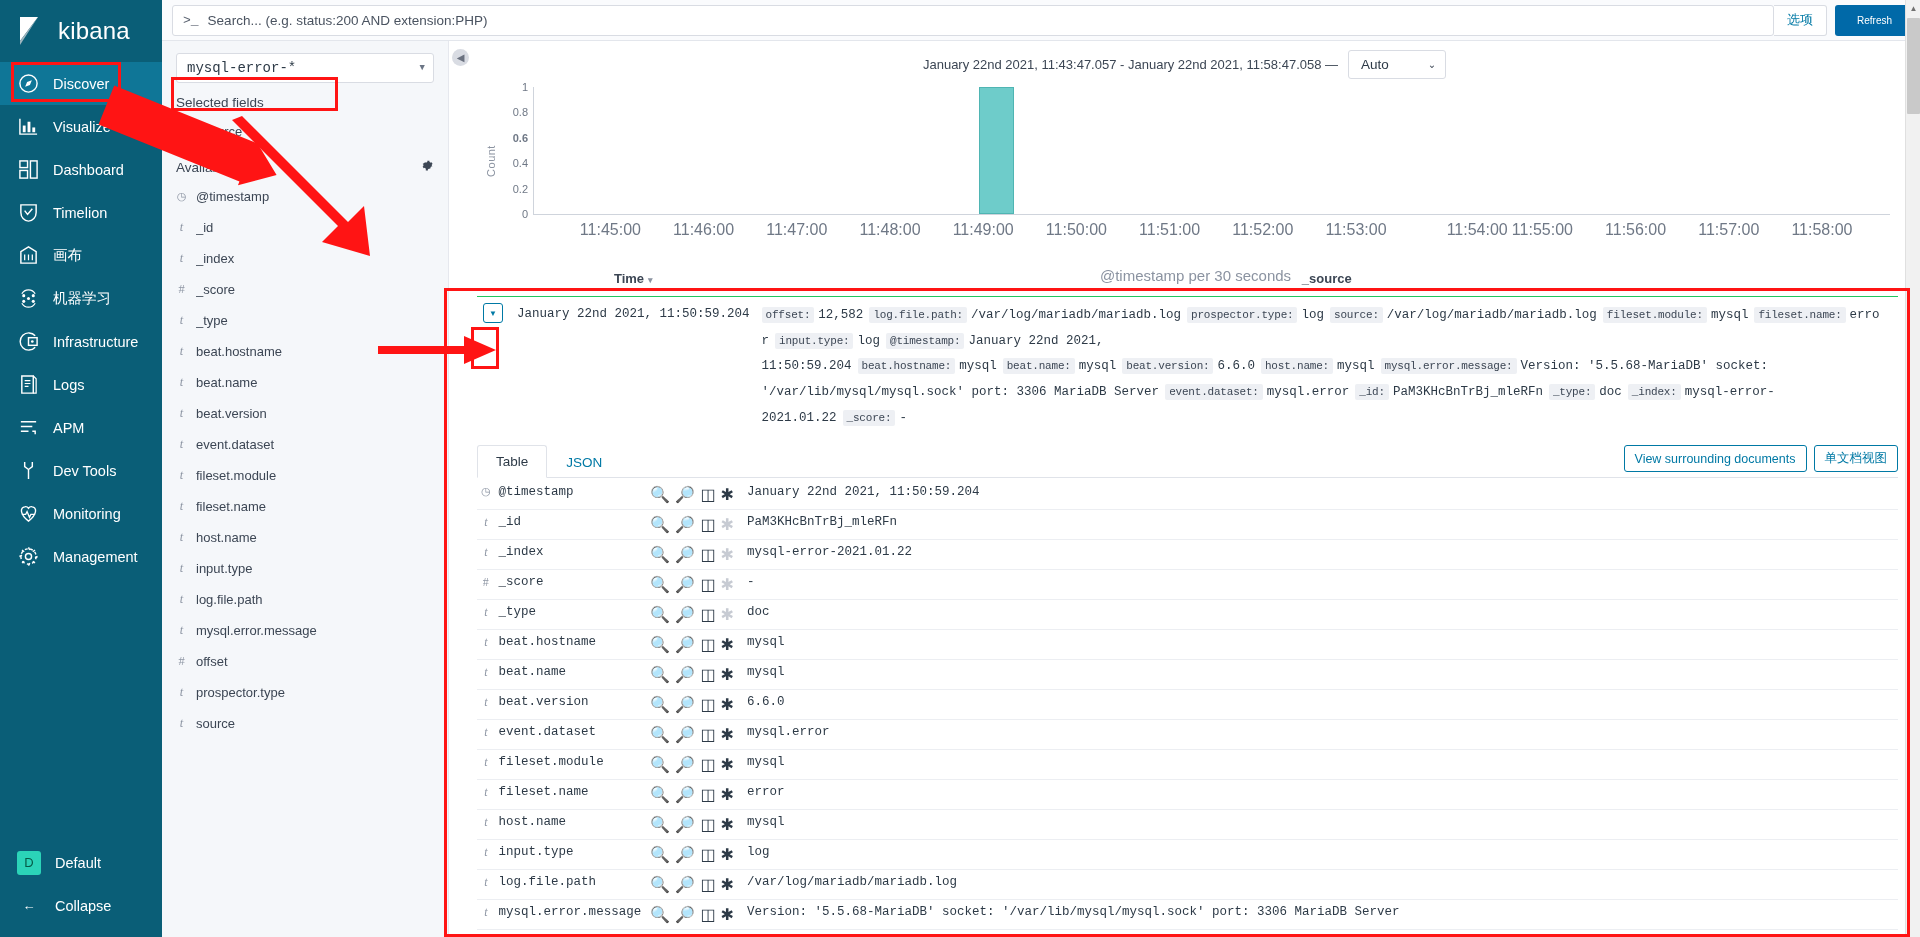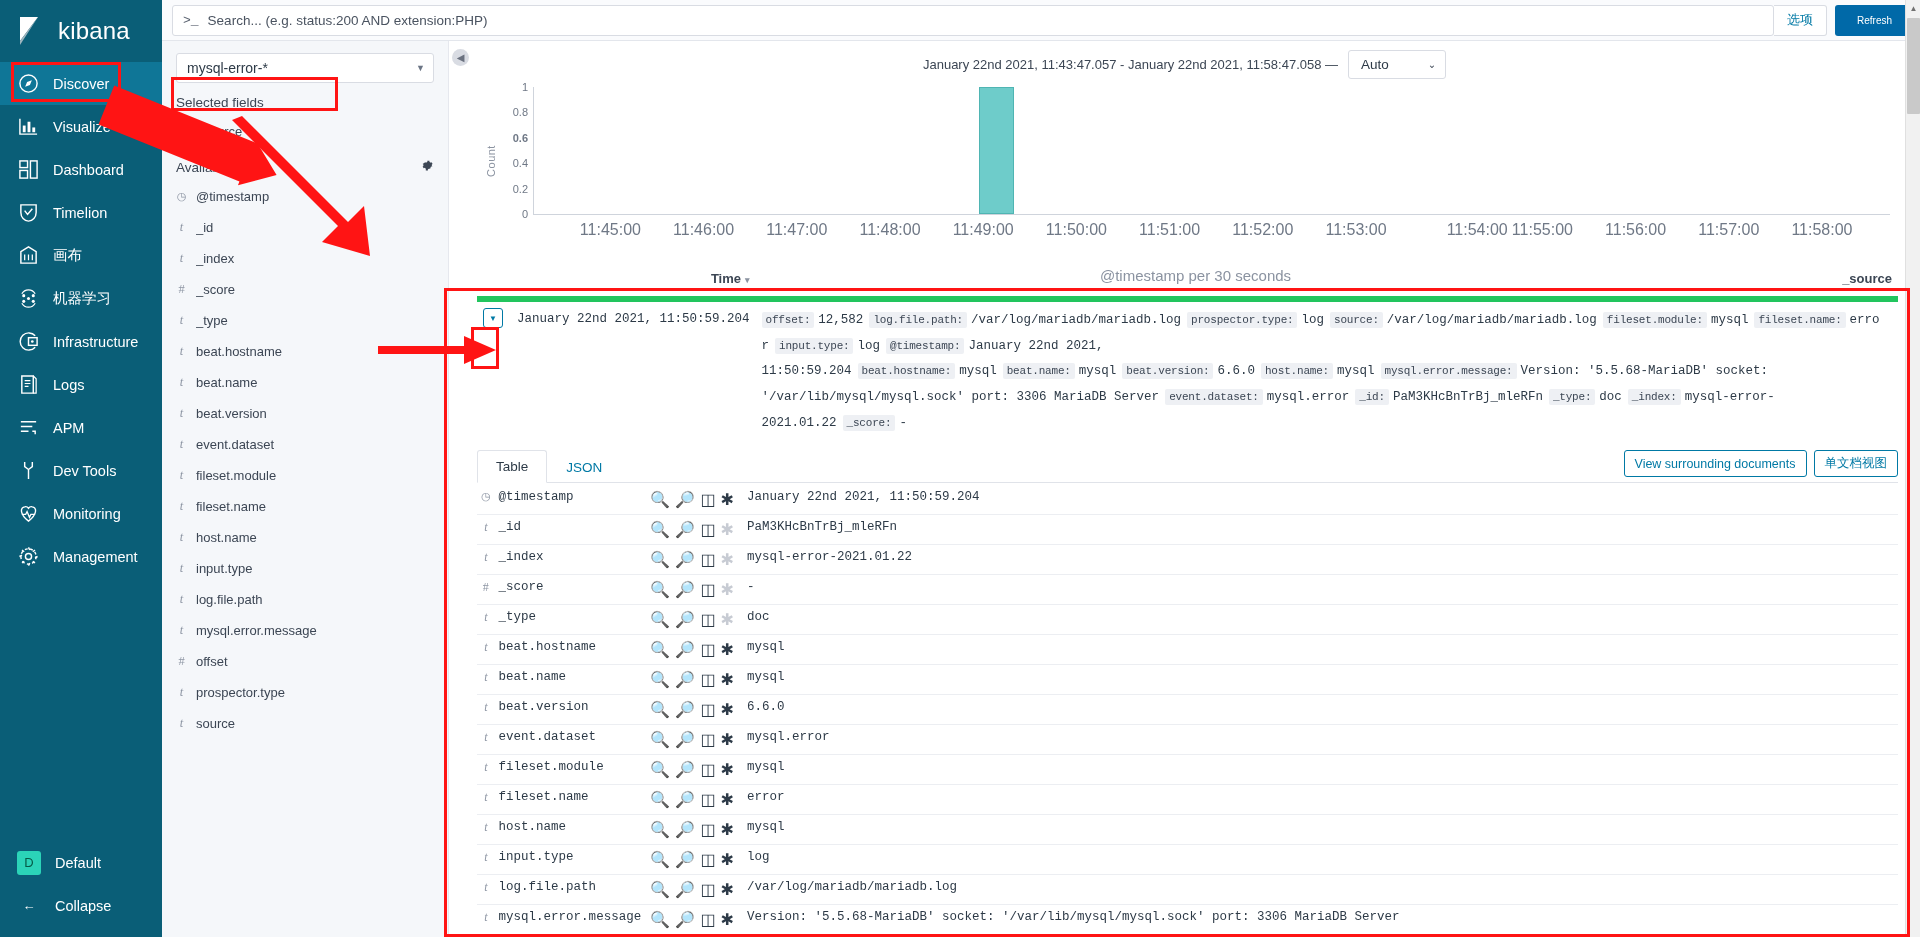--- a/index.html
+++ b/index.html
@@ -116,20 +116,21 @@
   }
   #index-pattern-row { padding: 4px 14px 0 14px; display:flex; }
   #index-pattern {
     width: 100%; height: 30px;
     border: 1px solid #d9dce3; border-radius: 3px;
     background: #fff;
     display:flex; align-items:center; justify-content:space-between;
     padding: 0 8px 0 10px;
     font-size: 14px; color: #2d3a47;
     cursor: pointer;
+    font-family: Liberation Mono, monospace;
   }
   #index-pattern .caret { color:#6b7585; font-size:9px; }
 
   .panel-title { font-size: 13.5px; color: #3c4654; padding: 12px 14px 6px 14px; display:flex; align-items:center; justify-content:space-between; }
   .panel-title .gear { cursor:pointer; color:#3c4654; }
 
   .field-row {
     display:flex; align-items:center; gap: 9px;
     padding: 3px 14px; height: 31px;
     font-size: 13px; color: #3c4654;
@@ -173,22 +174,22 @@
   .ytick { position:absolute; right: 100%; margin-right: 6px; font-size:11px; color:#6f7886; transform: translateY(-50%); white-space:nowrap; }
   #axes { position:absolute; left: 40px; right: 8px; top: 6px; bottom: 26px; border-left:1px solid #cfd4dc; border-bottom:1px solid #cfd4dc; }
   .bar { position:absolute; bottom:0; background:#6eccca; border:1px solid #4fb5b3; }
   .xtick { position:absolute; top: 100%; margin-top: 7px; font-size:16px; color:#6f7886; transform: translateX(-50%); white-space:nowrap; }
   #xlabel { position:absolute; left:0; right:0; top: 100%; margin-top: 26px; text-align:center; font-size:15px; color:#8b93a1; }
 
   #doclist { flex:1; overflow:hidden; padding: 0 22px 0 28px; }
 
   .doc-table { width:100%; border-collapse: collapse; }
   .doc-table th {
-    text-align:right; font-size: 13px; color:#3c4654; font-weight:700;
-    padding: 8px 6px 10px 6px; border-bottom:6px solid #22c55e;
+    text-align:center; font-size: 13px; color:#3c4654; font-weight:700;
+    padding: 8px 6px 10px 6px; border-bottom:1px solid #22c55e;
   }
   .doc-table th.th-toggle { width: 34px; }
   .doc-table th.th-time { width: 200px; }
   .sort-caret { color:#8b93a1; font-size:9px; margin-left:4px; }
 
   .doc-row td { vertical-align: top; padding: 6px 6px 4px 6px; }
   .toggle-btn {
     width: 20px; height: 20px; border:1px solid #0079a5; border-radius:3px;
     background:#fff; color:#0079a5; font-size:8px;
     display:flex; align-items:center; justify-content:center; cursor:pointer;

